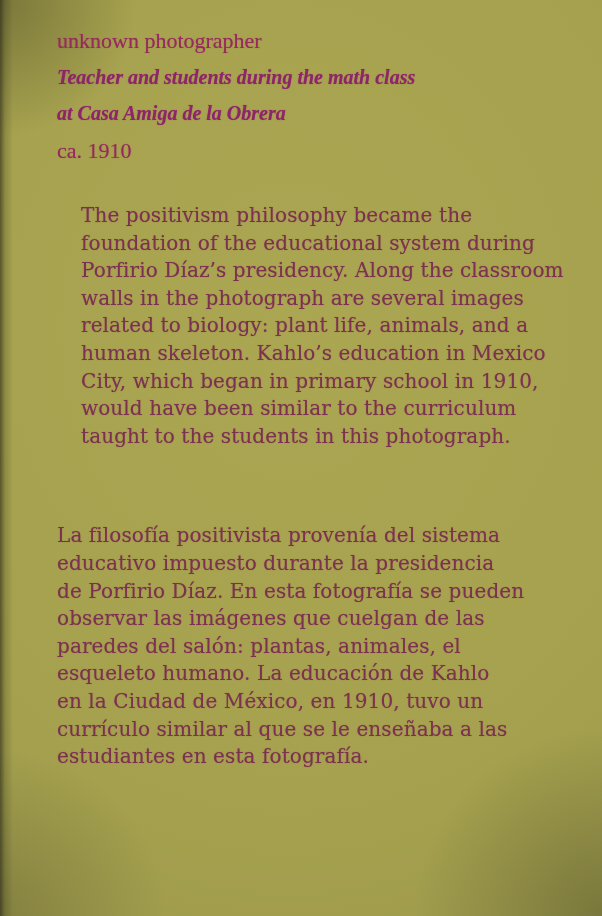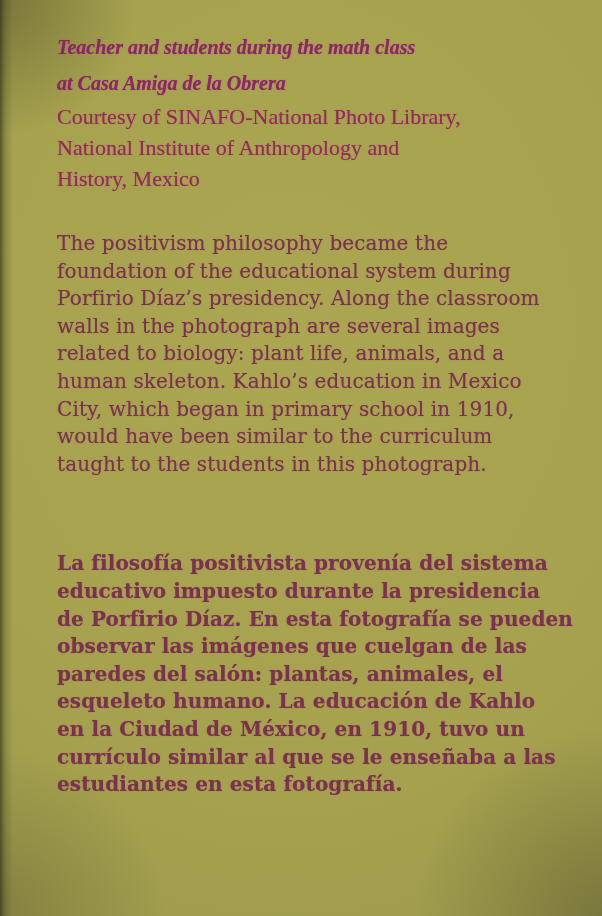--- a/index.html
+++ b/index.html
@@ -62,39 +62,38 @@
   }
   .para {
     font-family: "DejaVu Serif", serif;
     font-size: 20px;
     line-height: 27.6px;
     color: #7d3150;
     text-shadow: 0 0 1px rgba(125,49,80,0.5);
     white-space: pre;
     letter-spacing: 0.1px;
   }
-  .para-en { margin-top: 36px; }
-  .para-es { margin-top: 72px; font-weight: bold; }
+  .para-en { margin-top: 36px; margin-left: 24px; }
+  .para-es { margin-top: 72px; }
 </style>
 </head>
 <body>
 
 <div class="photo">
   <div class="content">
 
     <div class="caption-block">
+      <div class="photographer">unknown photographer</div>
 
       <div class="title">Teacher and students during the math class
 at Casa Amiga de la Obrera</div>
 
+      <div class="date">ca. 1910</div>
 
 
-      <div class="credit">Courtesy of SINAFO-National Photo Library,
-National Institute of Anthropology and
-History, Mexico</div>
     </div>
 
     <div class="para para-en">The positivism philosophy became the
 foundation of the educational system during
 Porfirio Díaz’s presidency. Along the classroom
 walls in the photograph are several images
 related to biology: plant life, animals, and a
 human skeleton. Kahlo’s education in Mexico
 City, which began in primary school in 1910,
 would have been similar to the curriculum

